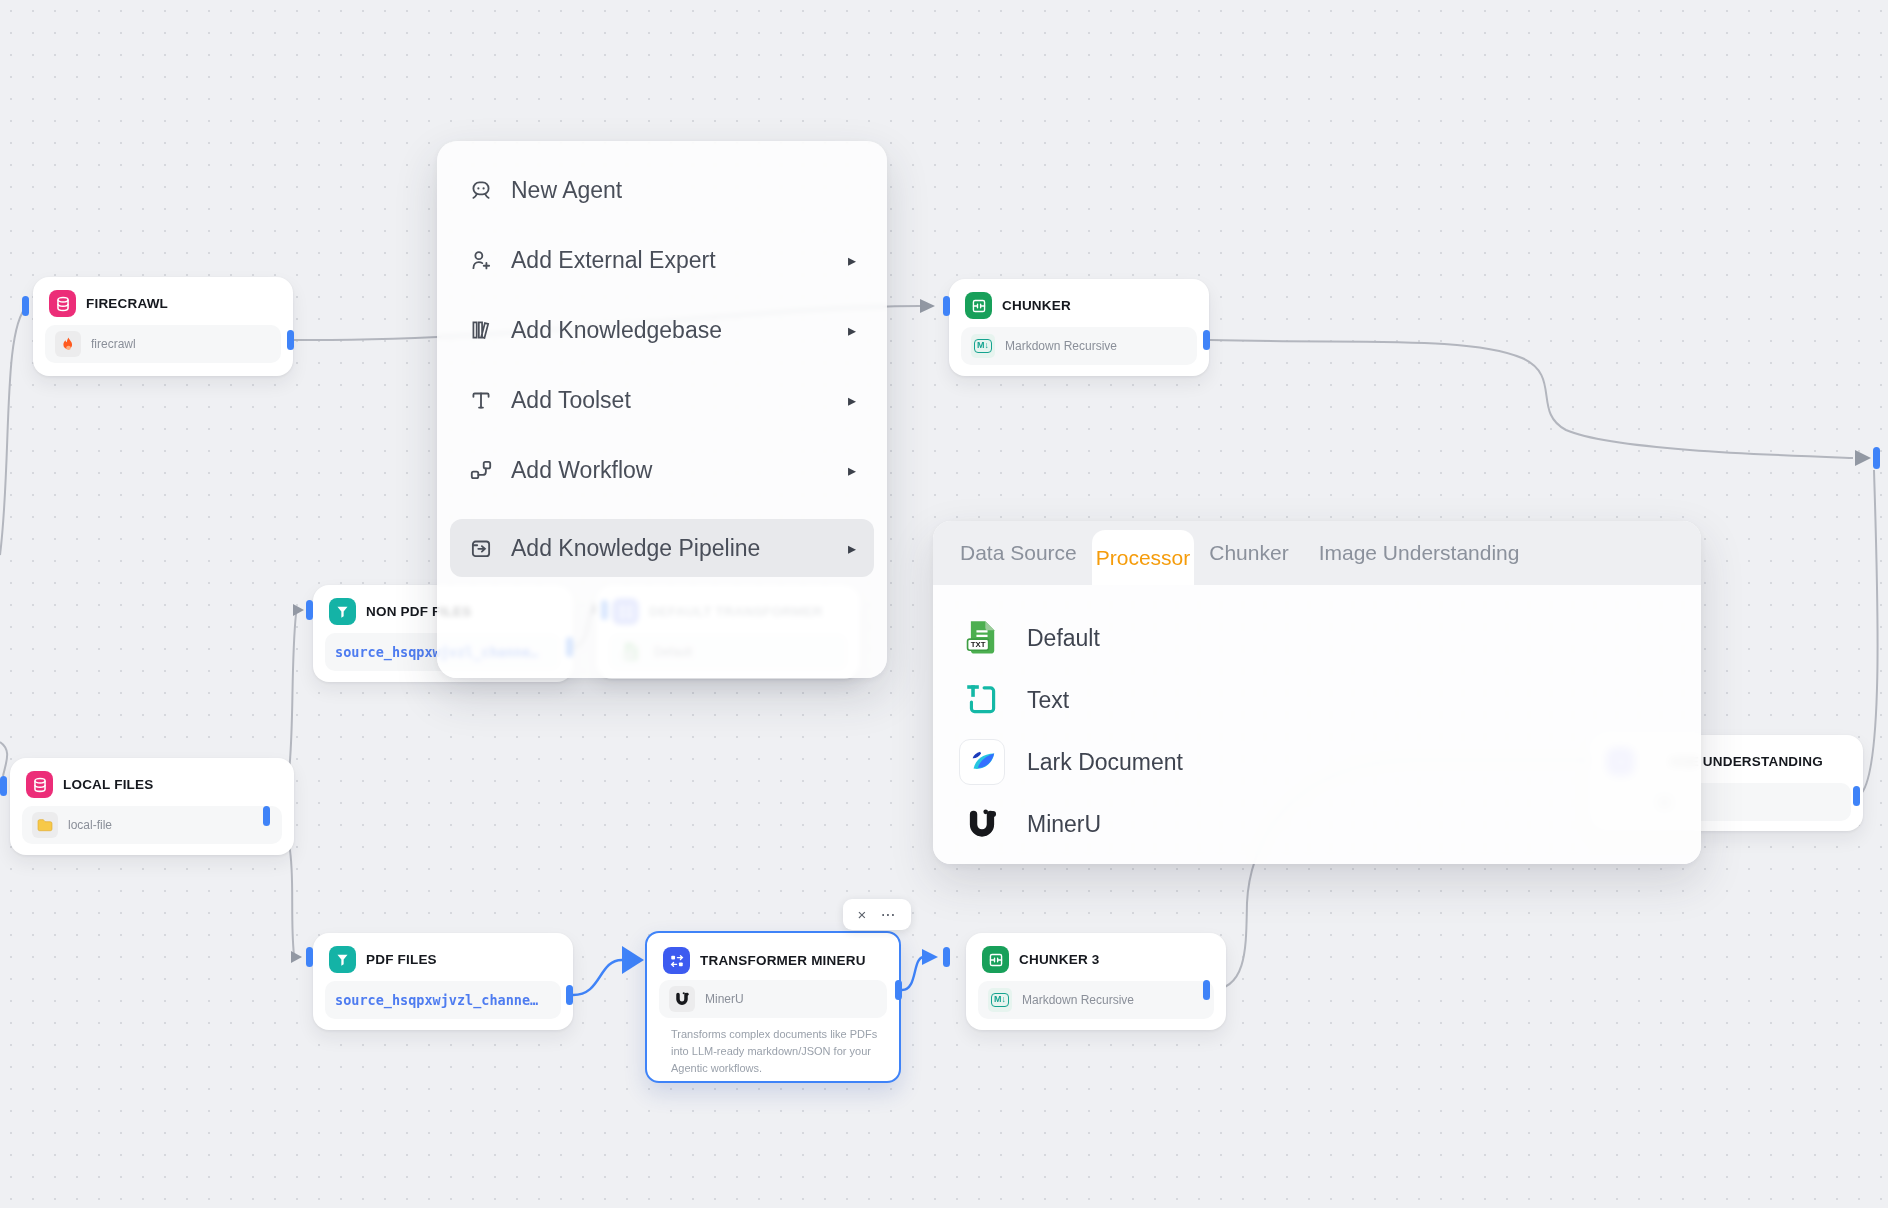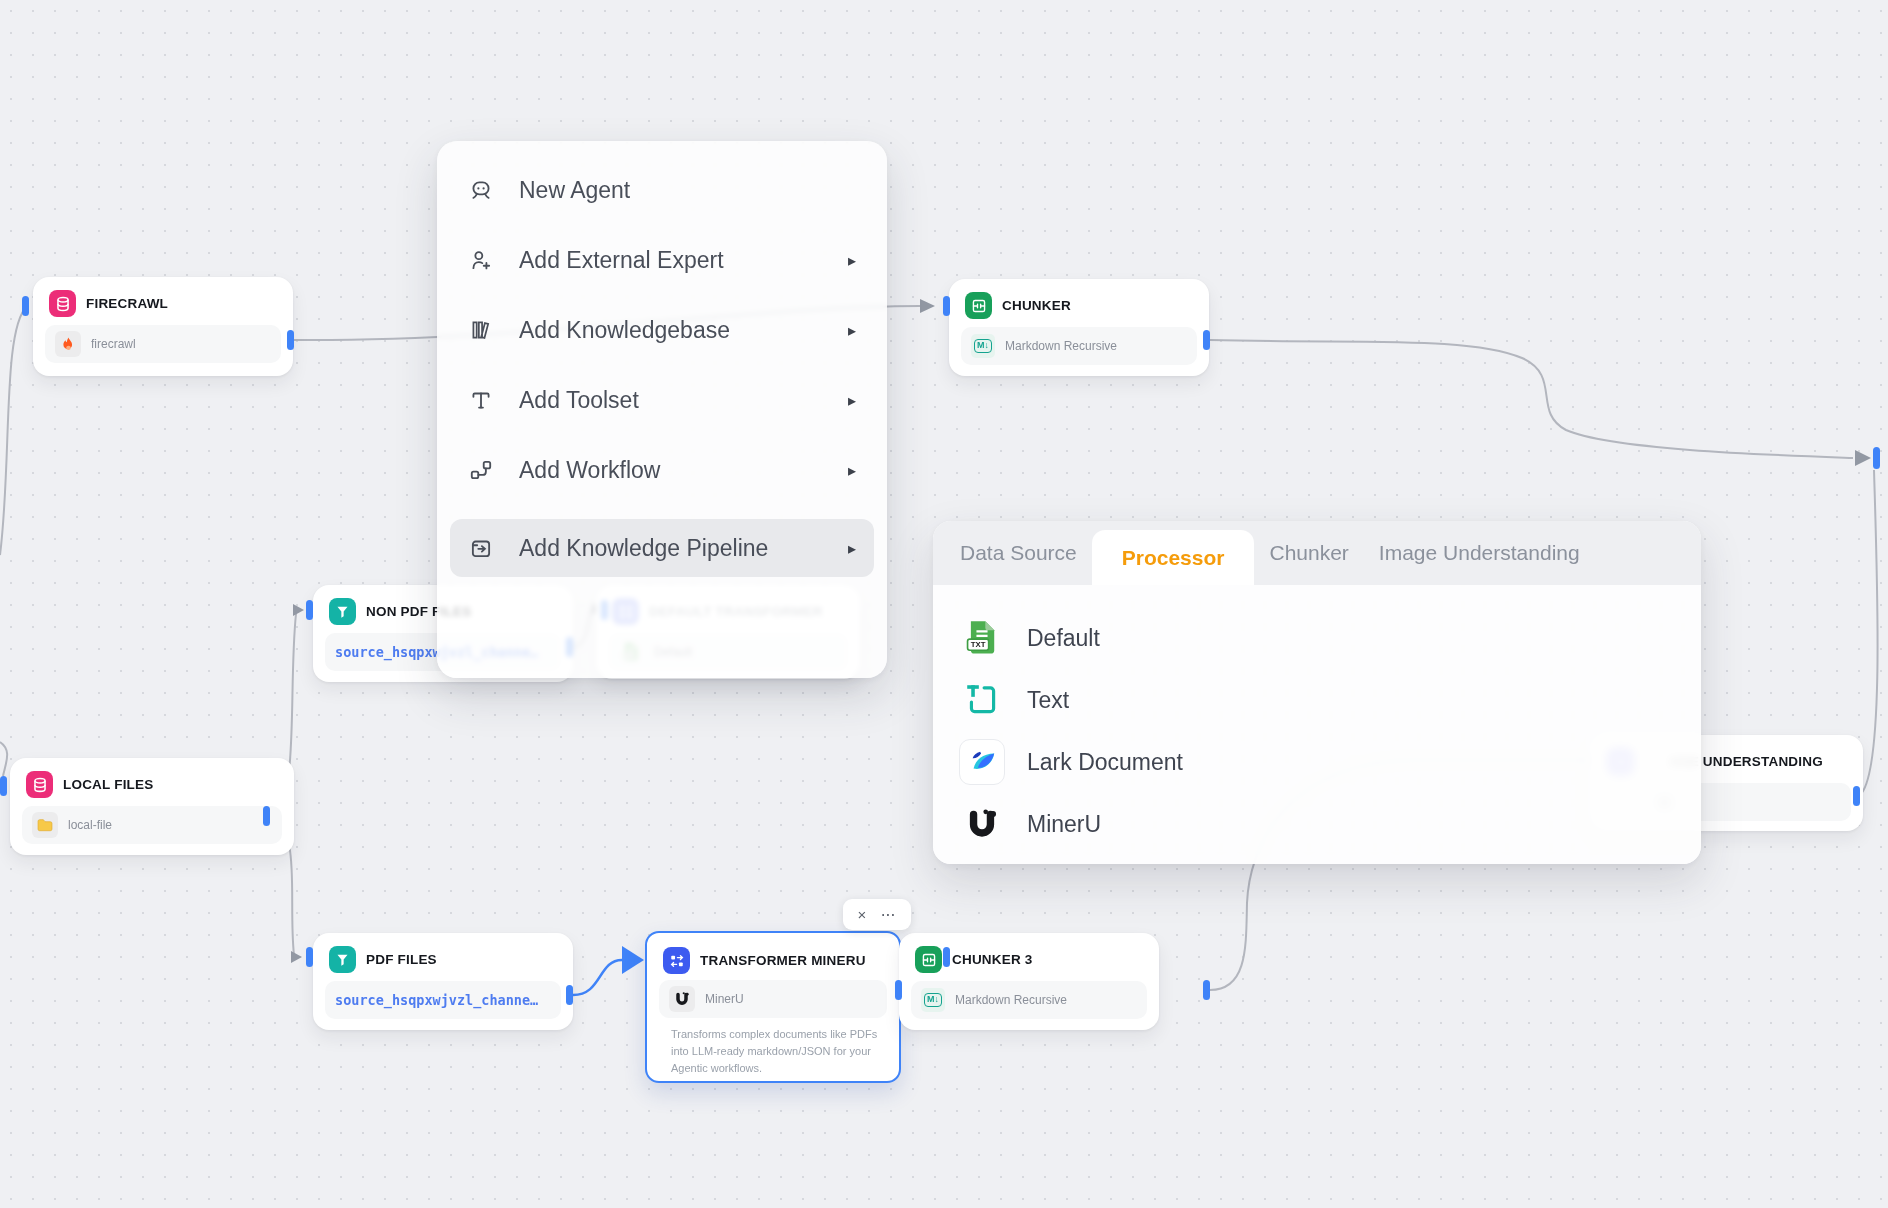--- a/index.html
+++ b/index.html
@@ -62,38 +62,38 @@
   .tb-btn{font-size:15px;line-height:1;cursor:default;}
   .tb-btn.more{letter-spacing:1px;font-weight:700;font-size:12px;}
   
   .context-menu{
     position:absolute;left:437px;top:141px;width:450px;height:537px;box-sizing:border-box;
     background:rgba(255,255,255,.8);backdrop-filter:blur(2.5px);-webkit-backdrop-filter:blur(2.5px);
     border-radius:20px;box-shadow:0 18px 44px rgba(45,50,70,.16),0 2px 8px rgba(45,50,70,.06);
     z-index:5;padding:20px 13px;
   }
   .menu-item{
-    display:flex;align-items:center;gap:25px;height:58px;padding:0 18px;border-radius:12px;
+    display:flex;align-items:center;gap:17px;height:58px;padding:0 18px;border-radius:12px;
     margin:0 0 12px 0;font-size:23px;color:#494e59;font-weight:500;white-space:nowrap;
   }
   .menu-item.highlighted{background:#e8e9ec;margin-top:20px;}
   .menu-item.gap-top{margin-top:16px;}
   .menu-arrow{margin-left:auto;color:#3c414b;font-size:16px;}
   .mi-icon{width:26px;height:26px;flex:none;display:flex;align-items:center;justify-content:center;}
   
   .picker{
     position:absolute;left:897px;top:521px;width:768px;height:343px;border-radius:18px;overflow:hidden;
     background:rgba(252,252,253,.78);backdrop-filter:blur(5px);-webkit-backdrop-filter:blur(5px);
     box-shadow:0 18px 44px rgba(45,50,70,.15),0 2px 8px rgba(45,50,70,.06);z-index:5;margin-left:36px;
   }
   .picker-tabs{height:64px;background:rgba(237,238,241,.92);display:flex;align-items:stretch;padding:0 12px;}
   .tab{display:flex;align-items:center;padding:0 15px;font-size:21px;color:#8b919c;font-weight:500;white-space:nowrap;}
   .tab.active{
     align-self:flex-end;height:55px;background:rgba(255,255,255,.97);
-    border-radius:13px 13px 0 0;color:#F59C0B;font-weight:700;padding:0 30px;
+    border-radius:13px 13px 0 0;color:#F59C0B;font-weight:400;padding:0 4px;
   }
   .picker-body{position:absolute;left:0;right:0;top:64px;bottom:0;background:rgba(255,255,255,.68);padding:22px 26px 0;box-sizing:border-box;}
   .picker-item{display:flex;align-items:center;gap:22px;height:62px;font-size:23px;color:#3f4450;font-weight:500;}
   .pi-icon{width:46px;height:46px;flex:none;display:flex;align-items:center;justify-content:center;}
   .lark-box{width:44px;height:44px;background:#fff;border:1px solid #e9ebef;border-radius:11px;display:flex;align-items:center;justify-content:center;}
 </style>
 </head>
 <body>
 
 <div class="canvas">
@@ -284,21 +284,21 @@
       <span class="blabel">MinerU</span>
     </div>
     <div class="node-desc">Transforms complex documents like PDFs into LLM-ready markdown/JSON for your Agentic workflows.</div>
   </div>
 
   <div class="node-toolbar">
     <span class="tb-btn">×</span>
     <span class="tb-btn more">···</span>
   </div>
 
-  <div class="node" style="left:899px;top:933px;width:260px;height:97px">
+  <div class="node" style="left:966px;top:933px;width:260px;height:97px">
     <div class="node-header">
       <span class="nicon green">
         <svg width="18" height="18" viewBox="0 0 22 22">
             <g fill="none" stroke="#fff" stroke-width="1.7" stroke-linecap="round">
               <rect x="4.2" y="4.2" width="13.6" height="13.6" rx="2"></rect>
               <path d="M4.2 11 h4.2 M13.6 11 h4.2 M9.2 8.9 v4.2 M13 8.9 v4.2"></path>
             </g>
           </svg>
       </span>
       <span class="ntitle">CHUNKER 3</span>

